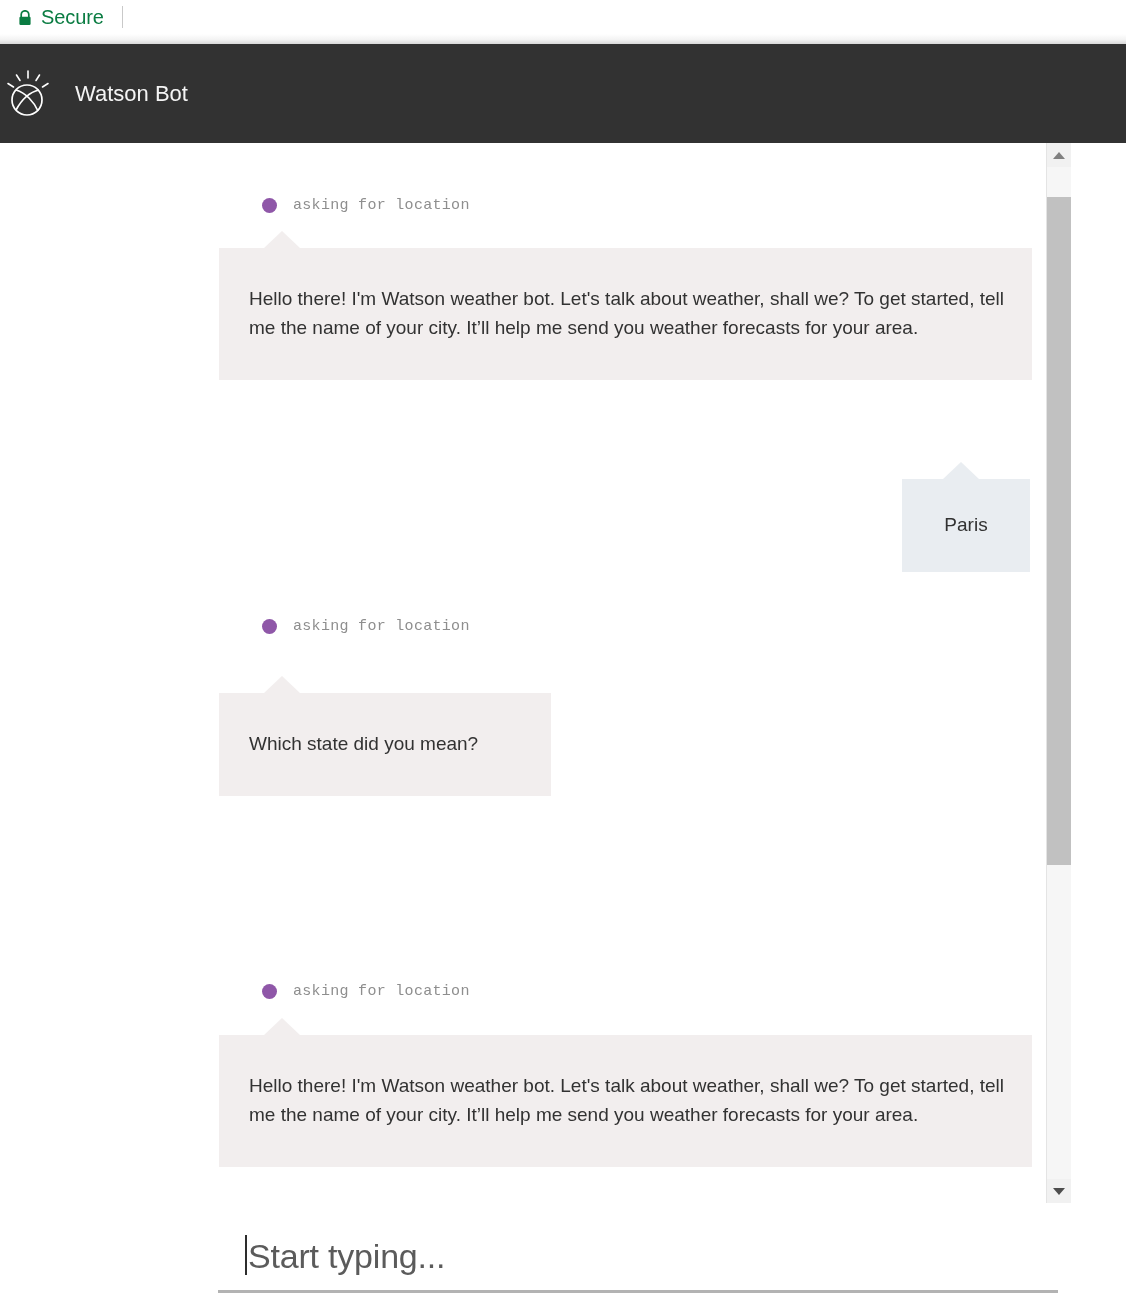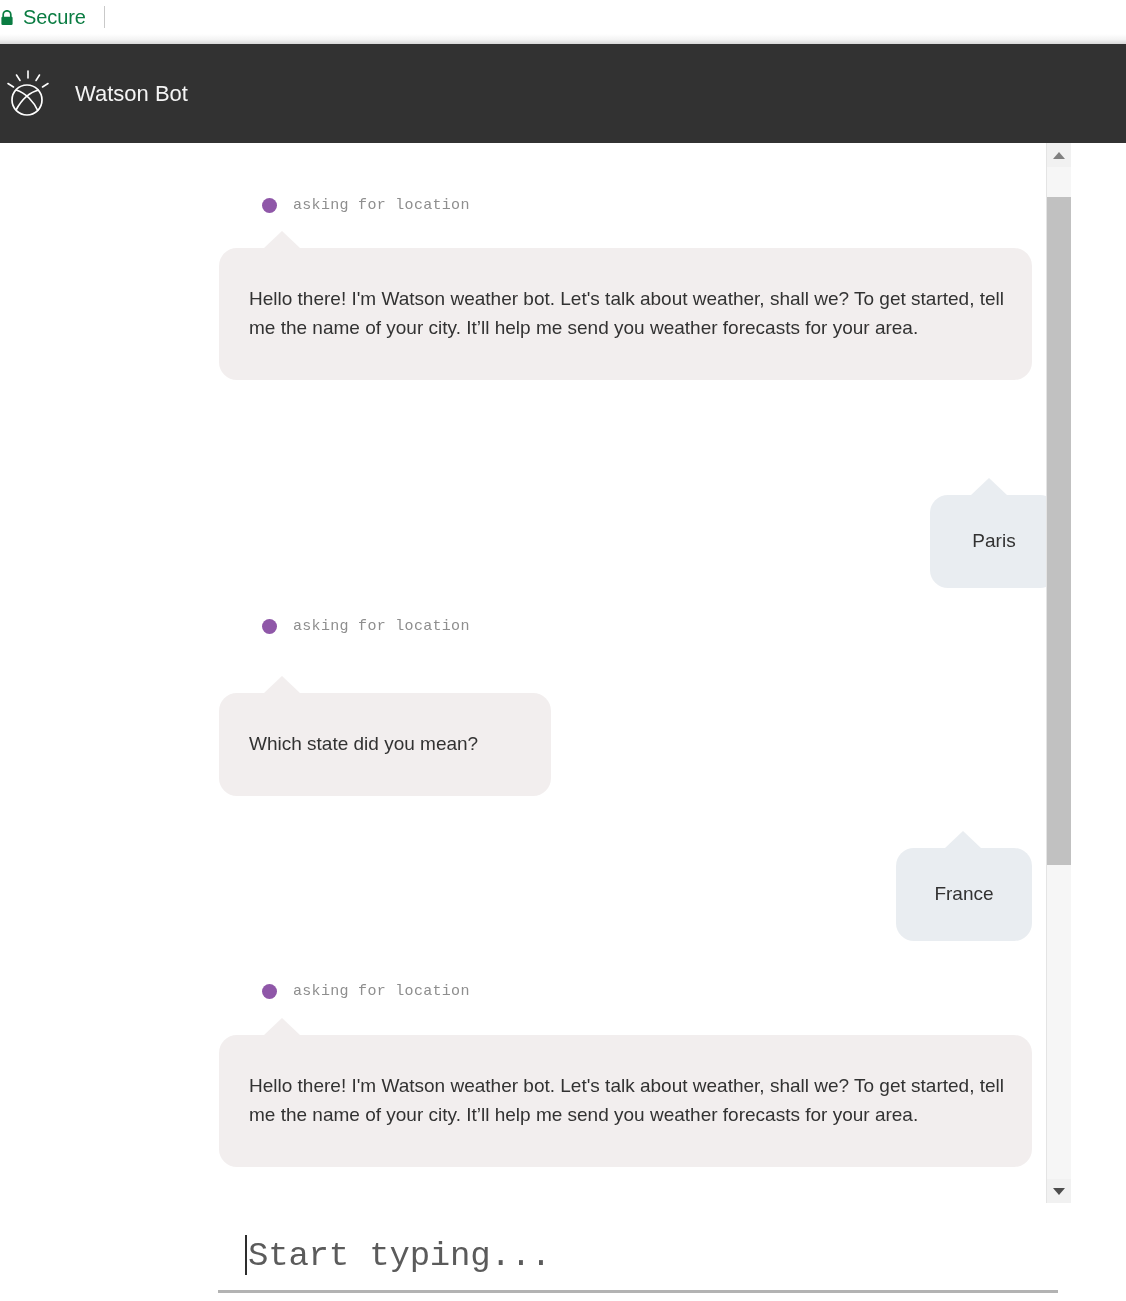--- a/index.html
+++ b/index.html
@@ -14,20 +14,21 @@
 
   
   .urlbar {
     position: absolute;
     top: 0; left: 0;
     width: 1126px;
     height: 34px;
     background: #ffffff;
     display: flex;
     align-items: center;
+    padding-left: 18px;
   }
   .lock-icon {
     width: 14px; height: 15px;
     position: relative;
     margin-right: 9px;
     flex: 0 0 auto;
   }
   .lock-icon svg { display: block; }
   .secure-label {
     color: #0a7c42;
@@ -117,21 +118,21 @@
     margin-left: 16px;
     font-family: "Liberation Mono", "DejaVu Sans Mono", monospace;
     font-size: 15px;
     color: #8e8e8e;
     letter-spacing: 0.3px;
   }
 
   
   .bubble {
     position: relative;
-    border-radius: 18px;
+    border-radius: 0;
     font-size: 19px;
     line-height: 29px;
     color: #323232;
   }
   .bubble-bot {
     background: #f2eeee;
     padding: 36px 26px 38px 30px;
   }
   .bubble-bot::after {
     content: "";
@@ -224,21 +225,21 @@
     left: 27px; top: 14px;
     width: 2px; height: 40px;
     background: #2d2d2d;
   }
   .input-placeholder {
     position: absolute;
     left: 30px;
     top: 14px;
     font-size: 34px;
     color: #5b5b5b;
-    font-family: Liberation Mono, monospace;
+    font-family: Liberation Sans, sans-serif;
     line-height: 42px;
     letter-spacing: -0.2px;
     text-align: right;
   }
 </style>
 </head>
 <body>
 
 <div class="urlbar">
   <span class="lock-icon">
@@ -279,40 +280,37 @@
         <span class="bot-label-text">asking for location</span>
       </div>
     </div>
     <div class="msg-row" style="top:105px; left:219px; width:813px;">
       <div class="bubble bubble-bot">Hello there! I'm Watson weather bot. Let's talk about weather, shall we? To get started, tell me the name of your city. It’ll help me send you weather forecasts for your area.</div>
     </div>
 
     <div class="msg-row" style="top:290px; left:968px;">
       <span class="dot dot-user"></span>
     </div>
-    <div class="msg-row" style="top:352px; left:902px; width:128px;margin-left:28px;">
+    <div class="msg-row" style="top:336px; left:902px; width:128px;">
       <div class="bubble bubble-user">Paris</div>
     </div>
 
     <div class="msg-row" style="top:473px; left:262px;">
       <div class="bot-label">
         <span class="dot dot-bot"></span>
         <span class="bot-label-text">asking for location</span>
       </div>
     </div>
     <div class="msg-row" style="top:526px; left:219px; width:332px;">
       <div class="bubble bubble-bot" style="padding:36px 26px 38px 30px;margin-top:24px;">Which state did you mean?</div>
     </div>
 
     <div class="msg-row" style="top:656px; left:968px;">
       <span class="dot dot-user"></span>
     </div>
-    <div class="msg-row" style="top:705px; left:896px; width:136px;">
-      <div class="bubble bubble-user">France</div>
-    </div>
 
     <div class="msg-row" style="top:838px; left:262px;">
       <div class="bot-label">
         <span class="dot dot-bot"></span>
         <span class="bot-label-text">asking for location</span>
       </div>
     </div>
     <div class="msg-row" style="top:892px; left:219px; width:813px;">
       <div class="bubble bubble-bot">Hello there! I'm Watson weather bot. Let's talk about weather, shall we? To get started, tell me the name of your city. It’ll help me send you weather forecasts for your area.</div>
     </div>

